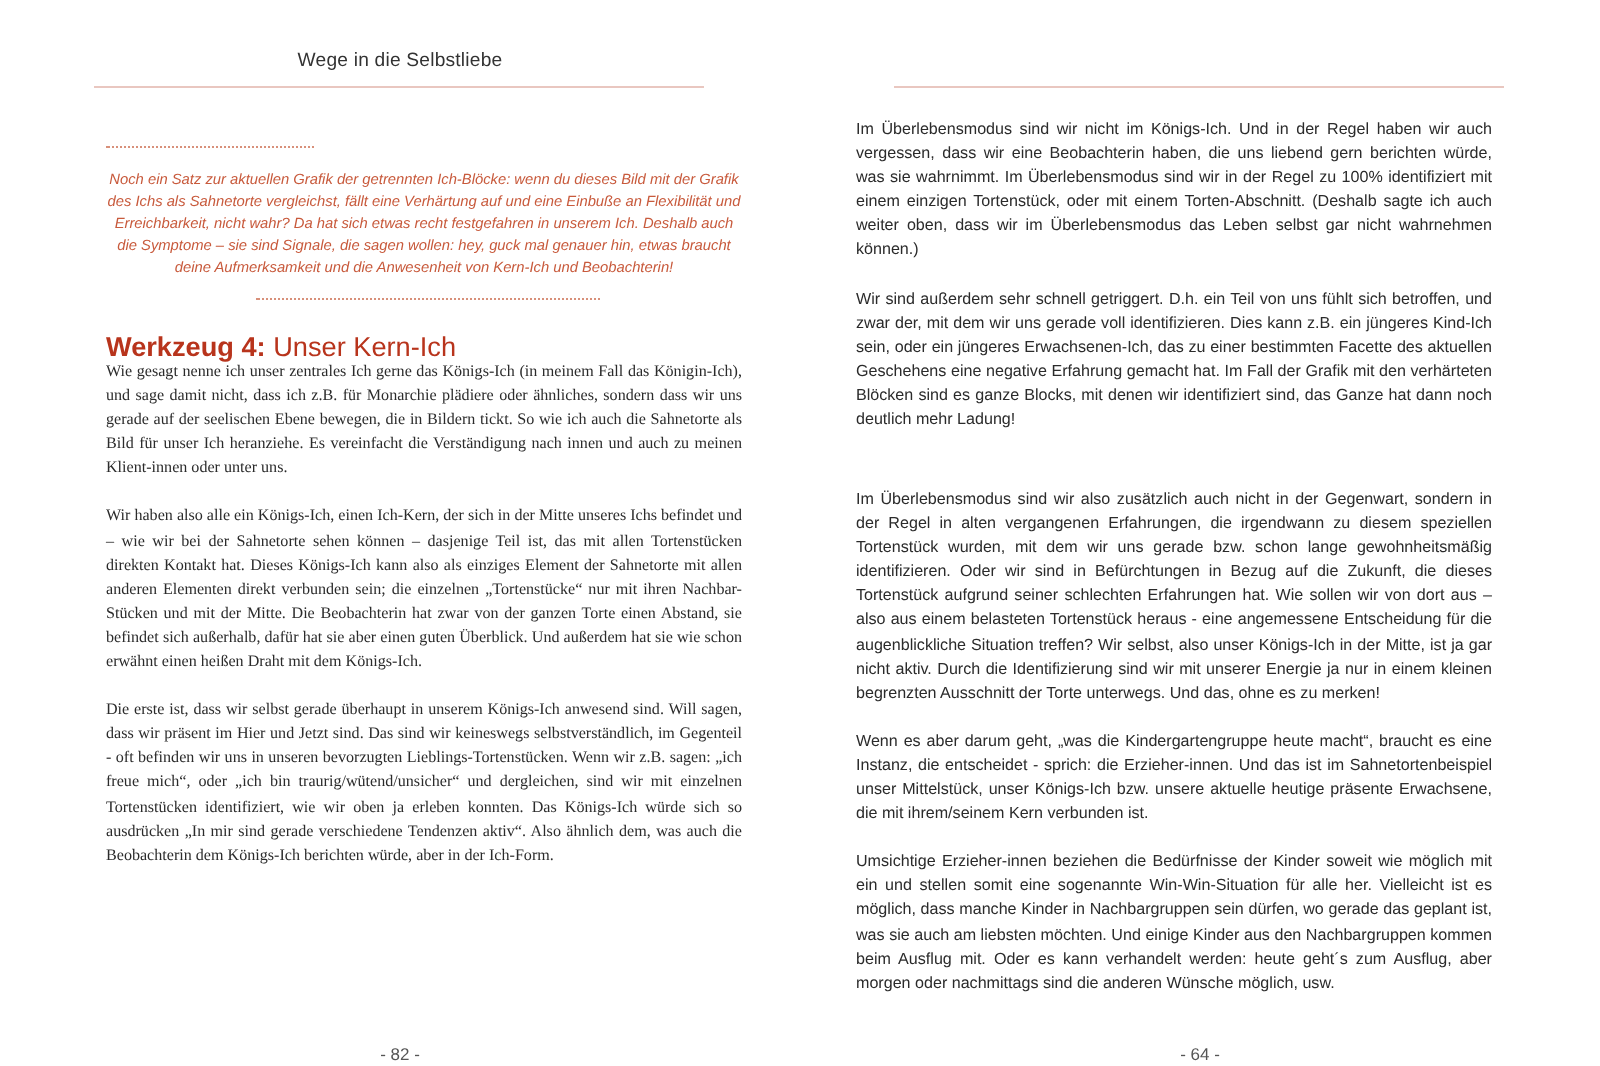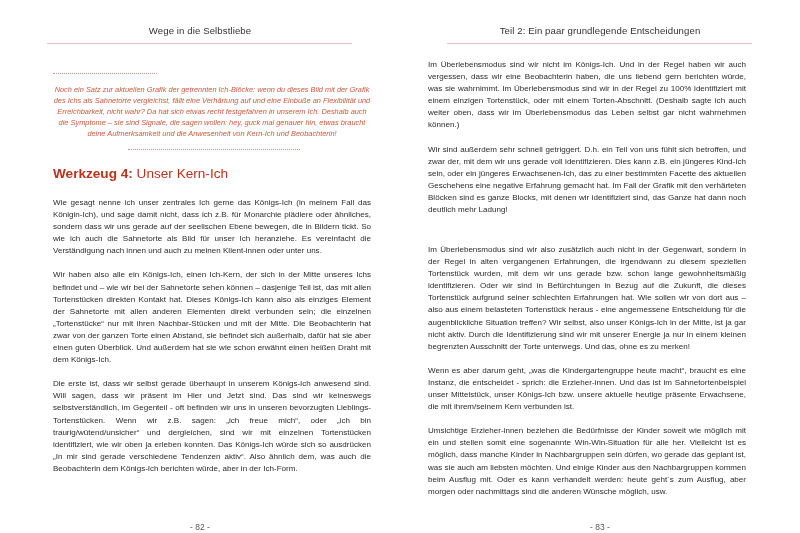--- a/index.html
+++ b/index.html
@@ -34,39 +34,38 @@
   <div class="head-rule"></div>
 
   <div class="dots top"></div>
   <div class="callout">Noch ein Satz zur aktuellen Grafik der getrennten Ich-Blöcke: wenn du dieses Bild mit der Grafik des Ichs als Sahnetorte vergleichst, fällt eine Verhärtung auf und eine Einbuße an Flexibilität und Erreichbarkeit, nicht wahr? Da hat sich etwas recht festgefahren in unserem Ich. Deshalb auch die Symptome – sie sind Signale, die sagen wollen: hey, guck mal genauer hin, etwas braucht deine Aufmerksamkeit und die Anwesenheit von Kern-Ich und Beobachterin!</div>
   <div class="dots bottom"></div>
 
   <div class="section-heading" style="left:53px; top:166px;">
     <span class="bold">Werkzeug 4:</span><span> Unser Kern-Ich</span>
   </div>
 
-  <div class="body-text" style="top:197px;">
+  <div class="body-text" style="top:180px;font-family:Liberation Serif, serif;">
     <p>Wie gesagt nenne ich unser zentrales Ich gerne das Königs-Ich (in meinem Fall das Königin-Ich), und sage damit nicht, dass ich z.B. für Monarchie plädiere oder ähnliches, sondern dass wir uns gerade auf der seelischen Ebene bewegen, die in Bildern tickt. So wie ich auch die Sahnetorte als Bild für unser Ich heranziehe. Es vereinfacht die Verständigung nach innen und auch zu meinen Klient-innen oder unter uns.</p>
     <p>Wir haben also alle ein Königs-Ich, einen Ich-Kern, der sich in der Mitte unseres Ichs befindet und – wie wir bei der Sahnetorte sehen können – dasjenige Teil ist, das mit allen Tortenstücken direkten Kontakt hat. Dieses Königs-Ich kann also als einziges Element der Sahnetorte mit allen anderen Elementen direkt verbunden sein; die einzelnen „Tortenstücke“ nur mit ihren Nachbar-Stücken und mit der Mitte. Die Beobachterin hat zwar von der ganzen Torte einen Abstand, sie befindet sich außerhalb, dafür hat sie aber einen guten Überblick. Und außerdem hat sie wie schon erwähnt einen heißen Draht mit dem Königs-Ich.</p>
     <p>Die erste ist, dass wir selbst gerade überhaupt in unserem Königs-Ich anwesend sind. Will sagen, dass wir präsent im Hier und Jetzt sind. Das sind wir keineswegs selbstverständlich, im Gegenteil - oft befinden wir uns in unseren bevorzugten Lieblings-Tortenstücken. Wenn wir z.B. sagen: „ich freue mich“, oder „ich bin traurig/wütend/unsicher“ und dergleichen, sind wir mit einzelnen Tortenstücken identifiziert, wie wir oben ja erleben konnten. Das Königs-Ich würde sich so ausdrücken „In mir sind gerade verschiedene Tendenzen aktiv“. Also ähnlich dem, was auch die Beobachterin dem Königs-Ich berichten würde, aber in der Ich-Form.</p>
   </div>
 
   <div class="page-number">- 82 -</div>
 </div>
 
 <div class="page right">
-  <div class="running-head">Teil 2: Ein paar grundlegende Entscheidungen</div>
   <div class="head-rule"></div>
 
   <div class="body-text" style="top:59px; left:28px;">
     <p>Im Überlebensmodus sind wir nicht im Königs-Ich. Und in der Regel haben wir auch vergessen, dass wir eine Beobachterin haben, die uns liebend gern berichten würde, was sie wahrnimmt. Im Überlebensmodus sind wir in der Regel zu 100% identifiziert mit einem einzigen Tortenstück, oder mit einem Torten-Abschnitt. (Deshalb sagte ich auch weiter oben, dass wir im Überlebensmodus das Leben selbst gar nicht wahrnehmen können.)</p>
     <p>Wir sind außerdem sehr schnell getriggert. D.h. ein Teil von uns fühlt sich betroffen, und zwar der, mit dem wir uns gerade voll identifizieren. Dies kann z.B. ein jüngeres Kind-Ich sein, oder ein jüngeres Erwachsenen-Ich, das zu einer bestimmten Facette des aktuellen Geschehens eine negative Erfahrung gemacht hat. Im Fall der Grafik mit den verhärteten Blöcken sind es ganze Blocks, mit denen wir identifiziert sind, das Ganze hat dann noch deutlich mehr Ladung!</p>
   </div>
 
 
   <div class="body-text" style="top:244px; left:28px;">
     <p>Im Überlebensmodus sind wir also zusätzlich auch nicht in der Gegenwart, sondern in der Regel in alten vergangenen Erfahrungen, die irgendwann zu diesem speziellen Tortenstück wurden, mit dem wir uns gerade bzw. schon lange gewohnheitsmäßig identifizieren. Oder wir sind in Befürchtungen in Bezug auf die Zukunft, die dieses Tortenstück aufgrund seiner schlechten Erfahrungen hat. Wie sollen wir von dort aus – also aus einem belasteten Tortenstück heraus - eine angemessene Entscheidung für die augenblickliche Situation treffen? Wir selbst, also unser Königs-Ich in der Mitte, ist ja gar nicht aktiv. Durch die Identifizierung sind wir mit unserer Energie ja nur in einem kleinen begrenzten Ausschnitt der Torte unterwegs. Und das, ohne es zu merken!</p>
     <p>Wenn es aber darum geht, „was die Kindergartengruppe heute macht“, braucht es eine Instanz, die entscheidet - sprich: die Erzieher-innen. Und das ist im Sahnetortenbeispiel unser Mittelstück, unser Königs-Ich bzw. unsere aktuelle heutige präsente Erwachsene, die mit ihrem/seinem Kern verbunden ist.</p>
     <p>Umsichtige Erzieher-innen beziehen die Bedürfnisse der Kinder soweit wie möglich mit ein und stellen somit eine sogenannte Win-Win-Situation für alle her. Vielleicht ist es möglich, dass manche Kinder in Nachbargruppen sein dürfen, wo gerade das geplant ist, was sie auch am liebsten möchten. Und einige Kinder aus den Nachbargruppen kommen beim Ausflug mit. Oder es kann verhandelt werden: heute geht´s zum Ausflug, aber morgen oder nachmittags sind die anderen Wünsche möglich, usw.</p>
   </div>
 
-  <div class="page-number">- 83 -</div>
+  <div class="page-number">- 64 -</div>
 </div>
 
 </body></html>

